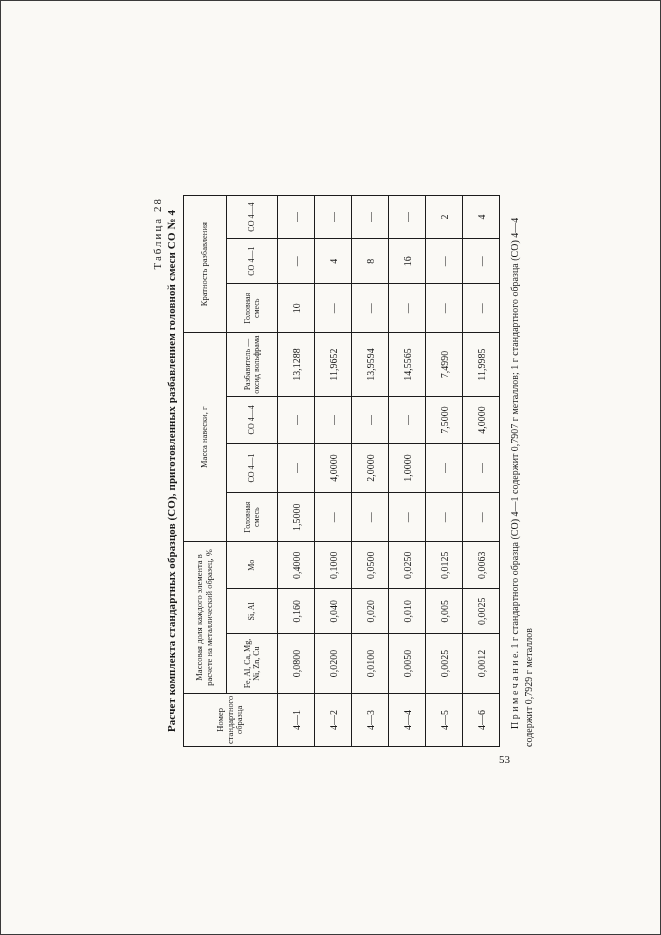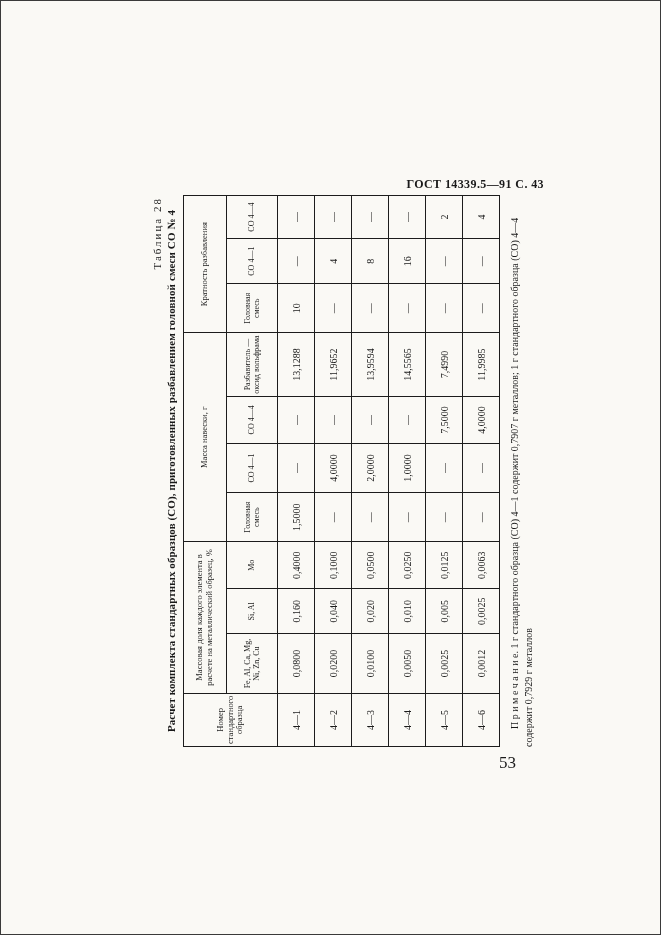--- a/index.html
+++ b/index.html
@@ -45,29 +45,28 @@
   }
   .grid thead tr.tier1 th{font-size:8.5px;line-height:1.15;height:40px;}
   .grid thead tr.tier2 th{font-size:8px;line-height:1.15;height:48px;}
   .grid td{font-size:10px;height:34px;}
   .note{
     width:552px;margin:8px auto 0 auto;
     font-size:10px;line-height:1.35;text-indent:18px;text-align:left;
   }
   .page-number{
     position:absolute;left:498px;top:752px;
-    font-size:17px;
+    font-size:11px;
   }
 </style>
 </head>
 <body>
 
 <div class="page">
 
-  <div class="gost-header">ГОСТ 14339.5—91  С. 43</div>
 
   <div class="rotated">
 
     <div class="caption">Таблица 28</div>
     <div class="title">Расчет комплекта стандартных образцов (СО), приготовленных разбавлением головной смеси СО № 4</div>
 
     <table class="grid">
       <colgroup>
         <col style="width:52px">
           <col style="width:58px">

